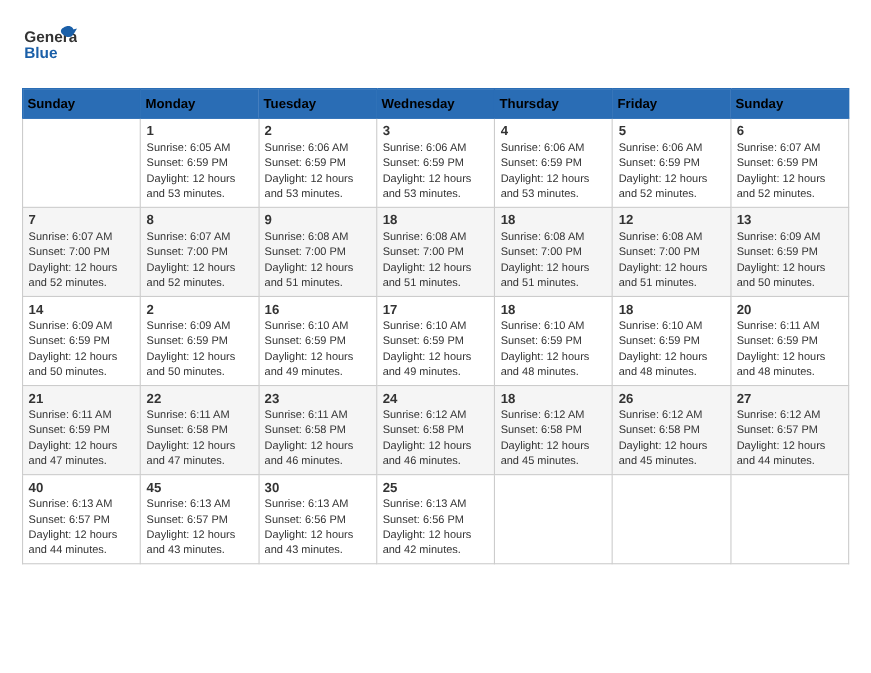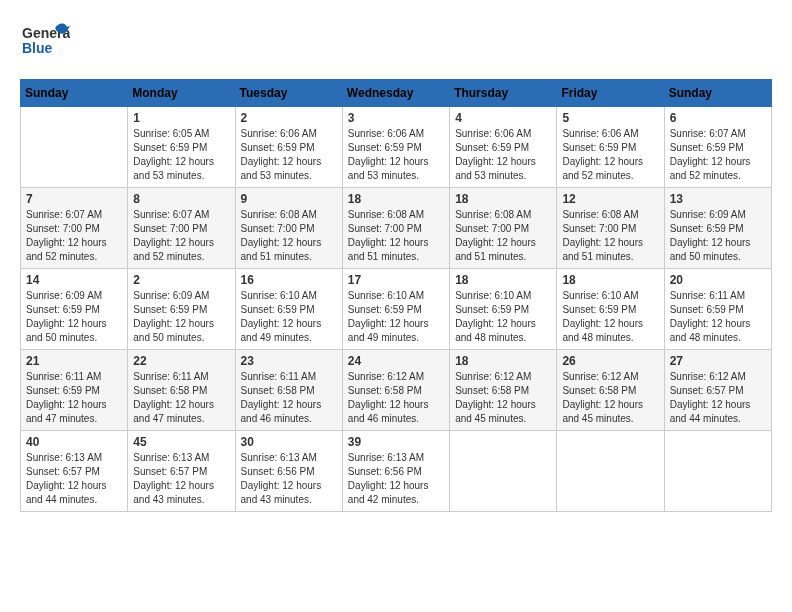--- a/index.html
+++ b/index.html
@@ -234,21 +234,21 @@
         </td>
         <td>
           <span class="day-number">45</span>
           <div class="cell-content">Sunrise: 6:13 AM<br>Sunset: 6:57 PM<br>Daylight: 12 hours and 43 minutes.</div>
         </td>
         <td>
           <span class="day-number">30</span>
           <div class="cell-content">Sunrise: 6:13 AM<br>Sunset: 6:56 PM<br>Daylight: 12 hours and 43 minutes.</div>
         </td>
         <td>
-          <span class="day-number">39</span>
+          <span class="day-number">25</span>
           <div class="cell-content">Sunrise: 6:13 AM<br>Sunset: 6:56 PM<br>Daylight: 12 hours and 42 minutes.</div>
         </td>
         <td class="empty-cell"></td>
         <td class="empty-cell"></td>
         <td class="empty-cell"></td>
       </tr>
     </tbody>
 </table>
 
 </body></html>

